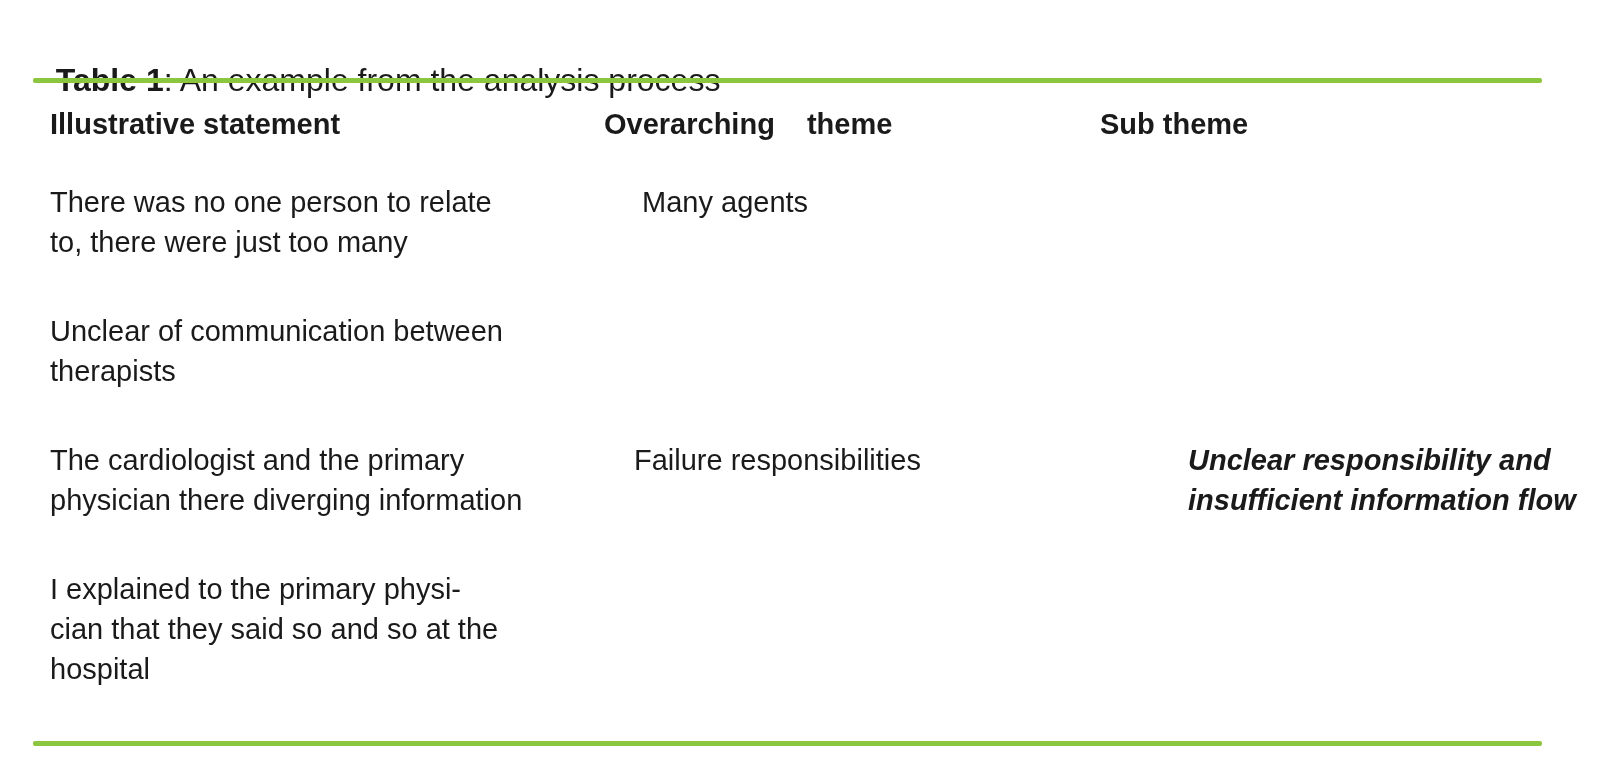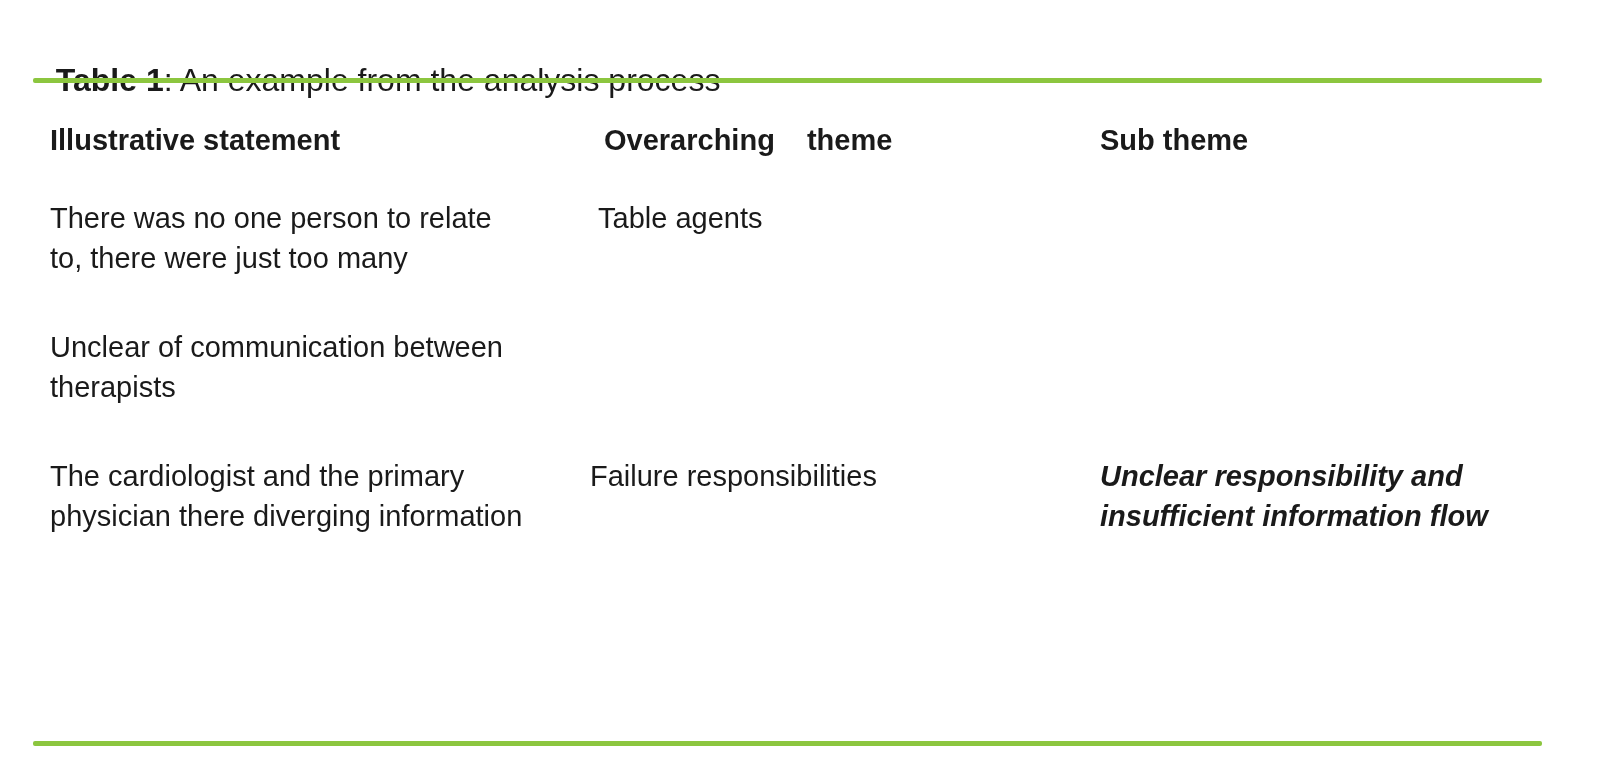--- a/index.html
+++ b/index.html
@@ -27,29 +27,29 @@
     width: 1509px;
     height: 5px;
     background: #8CC63F;
     border-radius: 2px;
   }
   .rule-top { top: 78px; }
   .rule-bottom { top: 741px; }
   .tbl {
     position: absolute;
     left: 50px;
-    top: 120px;
+    top: 104px;
     width: 1500px;
   }
   .trow {
     display: grid;
     grid-template-columns: 540px 510px 450px;
   }
   .trow-header { margin-bottom: 38px; }
-  .trow-data { margin-bottom: 49px; }
+  .trow-data { margin-bottom: 49px; gap: 44px; }
   .trow-data:last-child { margin-bottom: 0; }
   .cell {
     font-size: 29px;
     line-height: 40px;
     white-space: pre-wrap;
   }
   .th { font-weight: bold; }
   .th-overarching { word-spacing: 24px; padding-left: 14px; }
   .cell-bold { font-weight: bold; font-style: italic; }
 </style>
@@ -66,37 +66,40 @@
 
   <div class="trow trow-header">
     <div class="cell th">Illustrative statement</div>
     <div class="cell th th-overarching">Overarching theme</div>
     <div class="cell th">Sub theme</div>
   </div>
 
   <div class="trow trow-data">
     <div class="cell">There was no one person to relate
 to, there were just too many</div>
-    <div class="cell"> Table agents</div>
+    <div class="cell"> Many agents</div>
     <div class="cell"></div>
   </div>
 
   <div class="trow trow-data">
     <div class="cell">Unclear of communication between
 therapists</div>
     <div class="cell"></div>
   </div>
 
   <div class="trow trow-data">
     <div class="cell">The cardiologist and the primary
 physician there diverging information</div>
     <div class="cell">Failure responsibilities</div>
     <div class="cell cell-bold">Unclear responsibility and
 insufficient information flow</div>
   </div>
 
   <div class="trow trow-data">
+    <div class="cell">I explained to the primary physi-
+cian that they said so and so at the
+hospital</div>
     <div class="cell"></div>
   </div>
 
 </div>
 
 <div class="rule rule-bottom"></div>
 
 </body></html>

